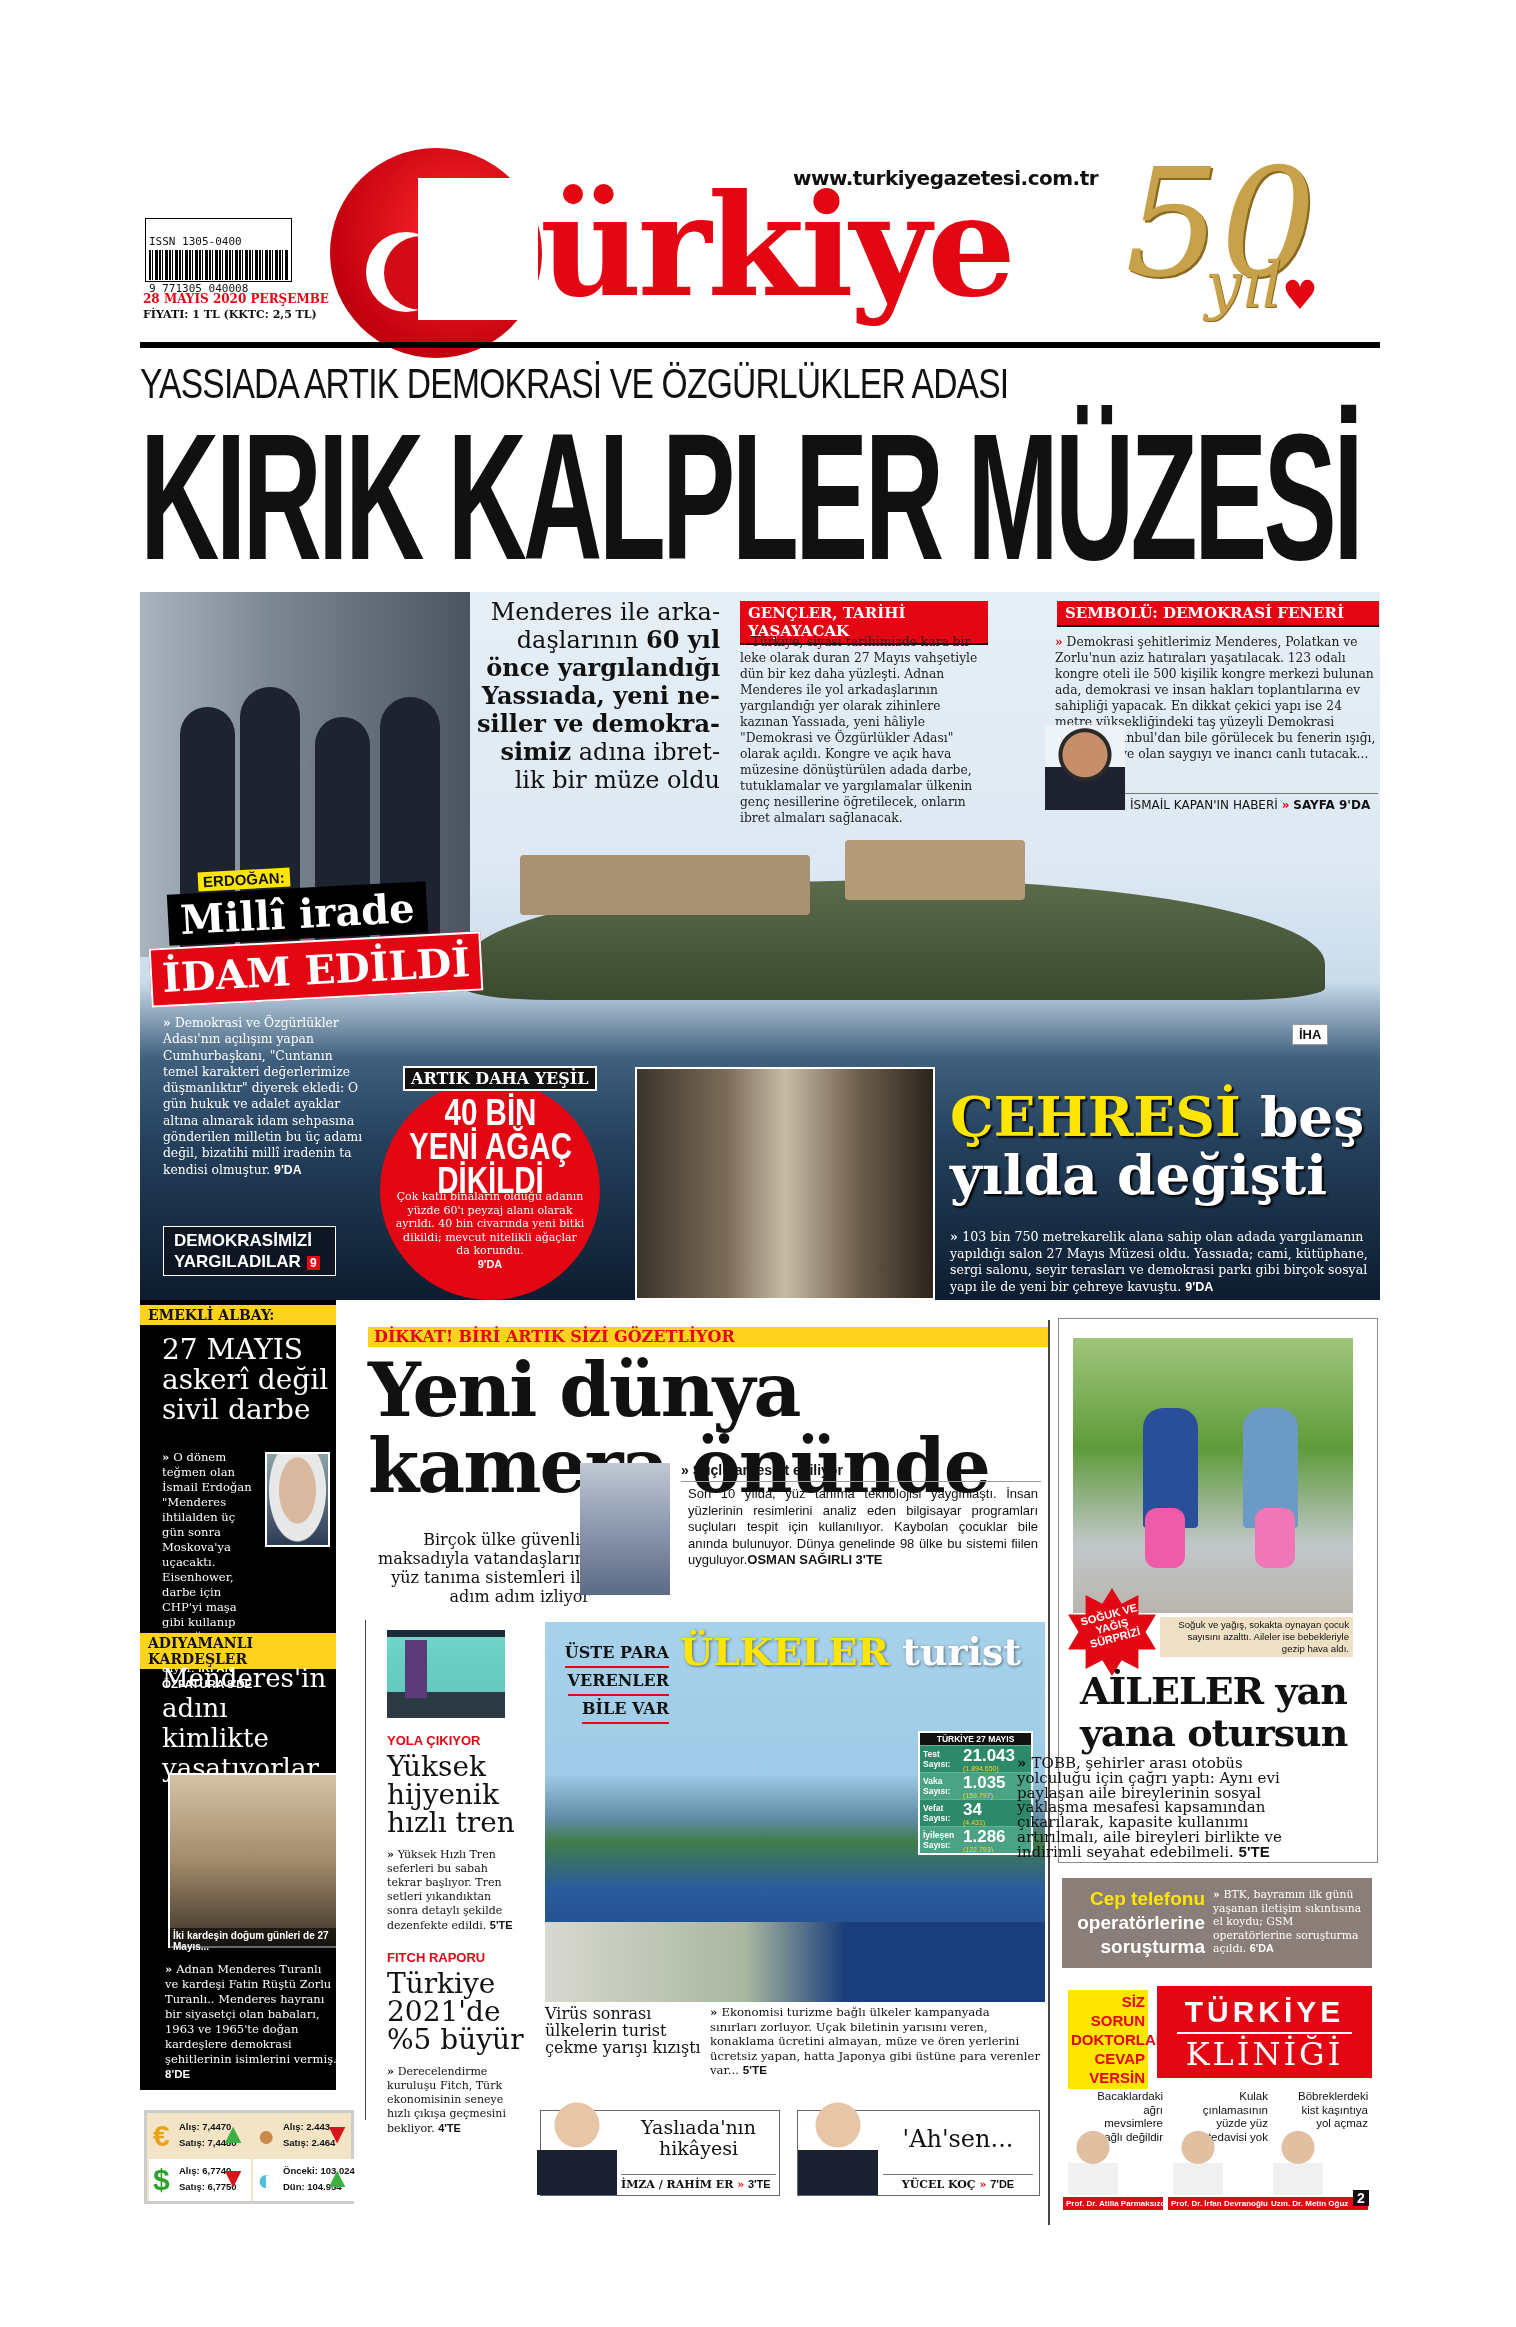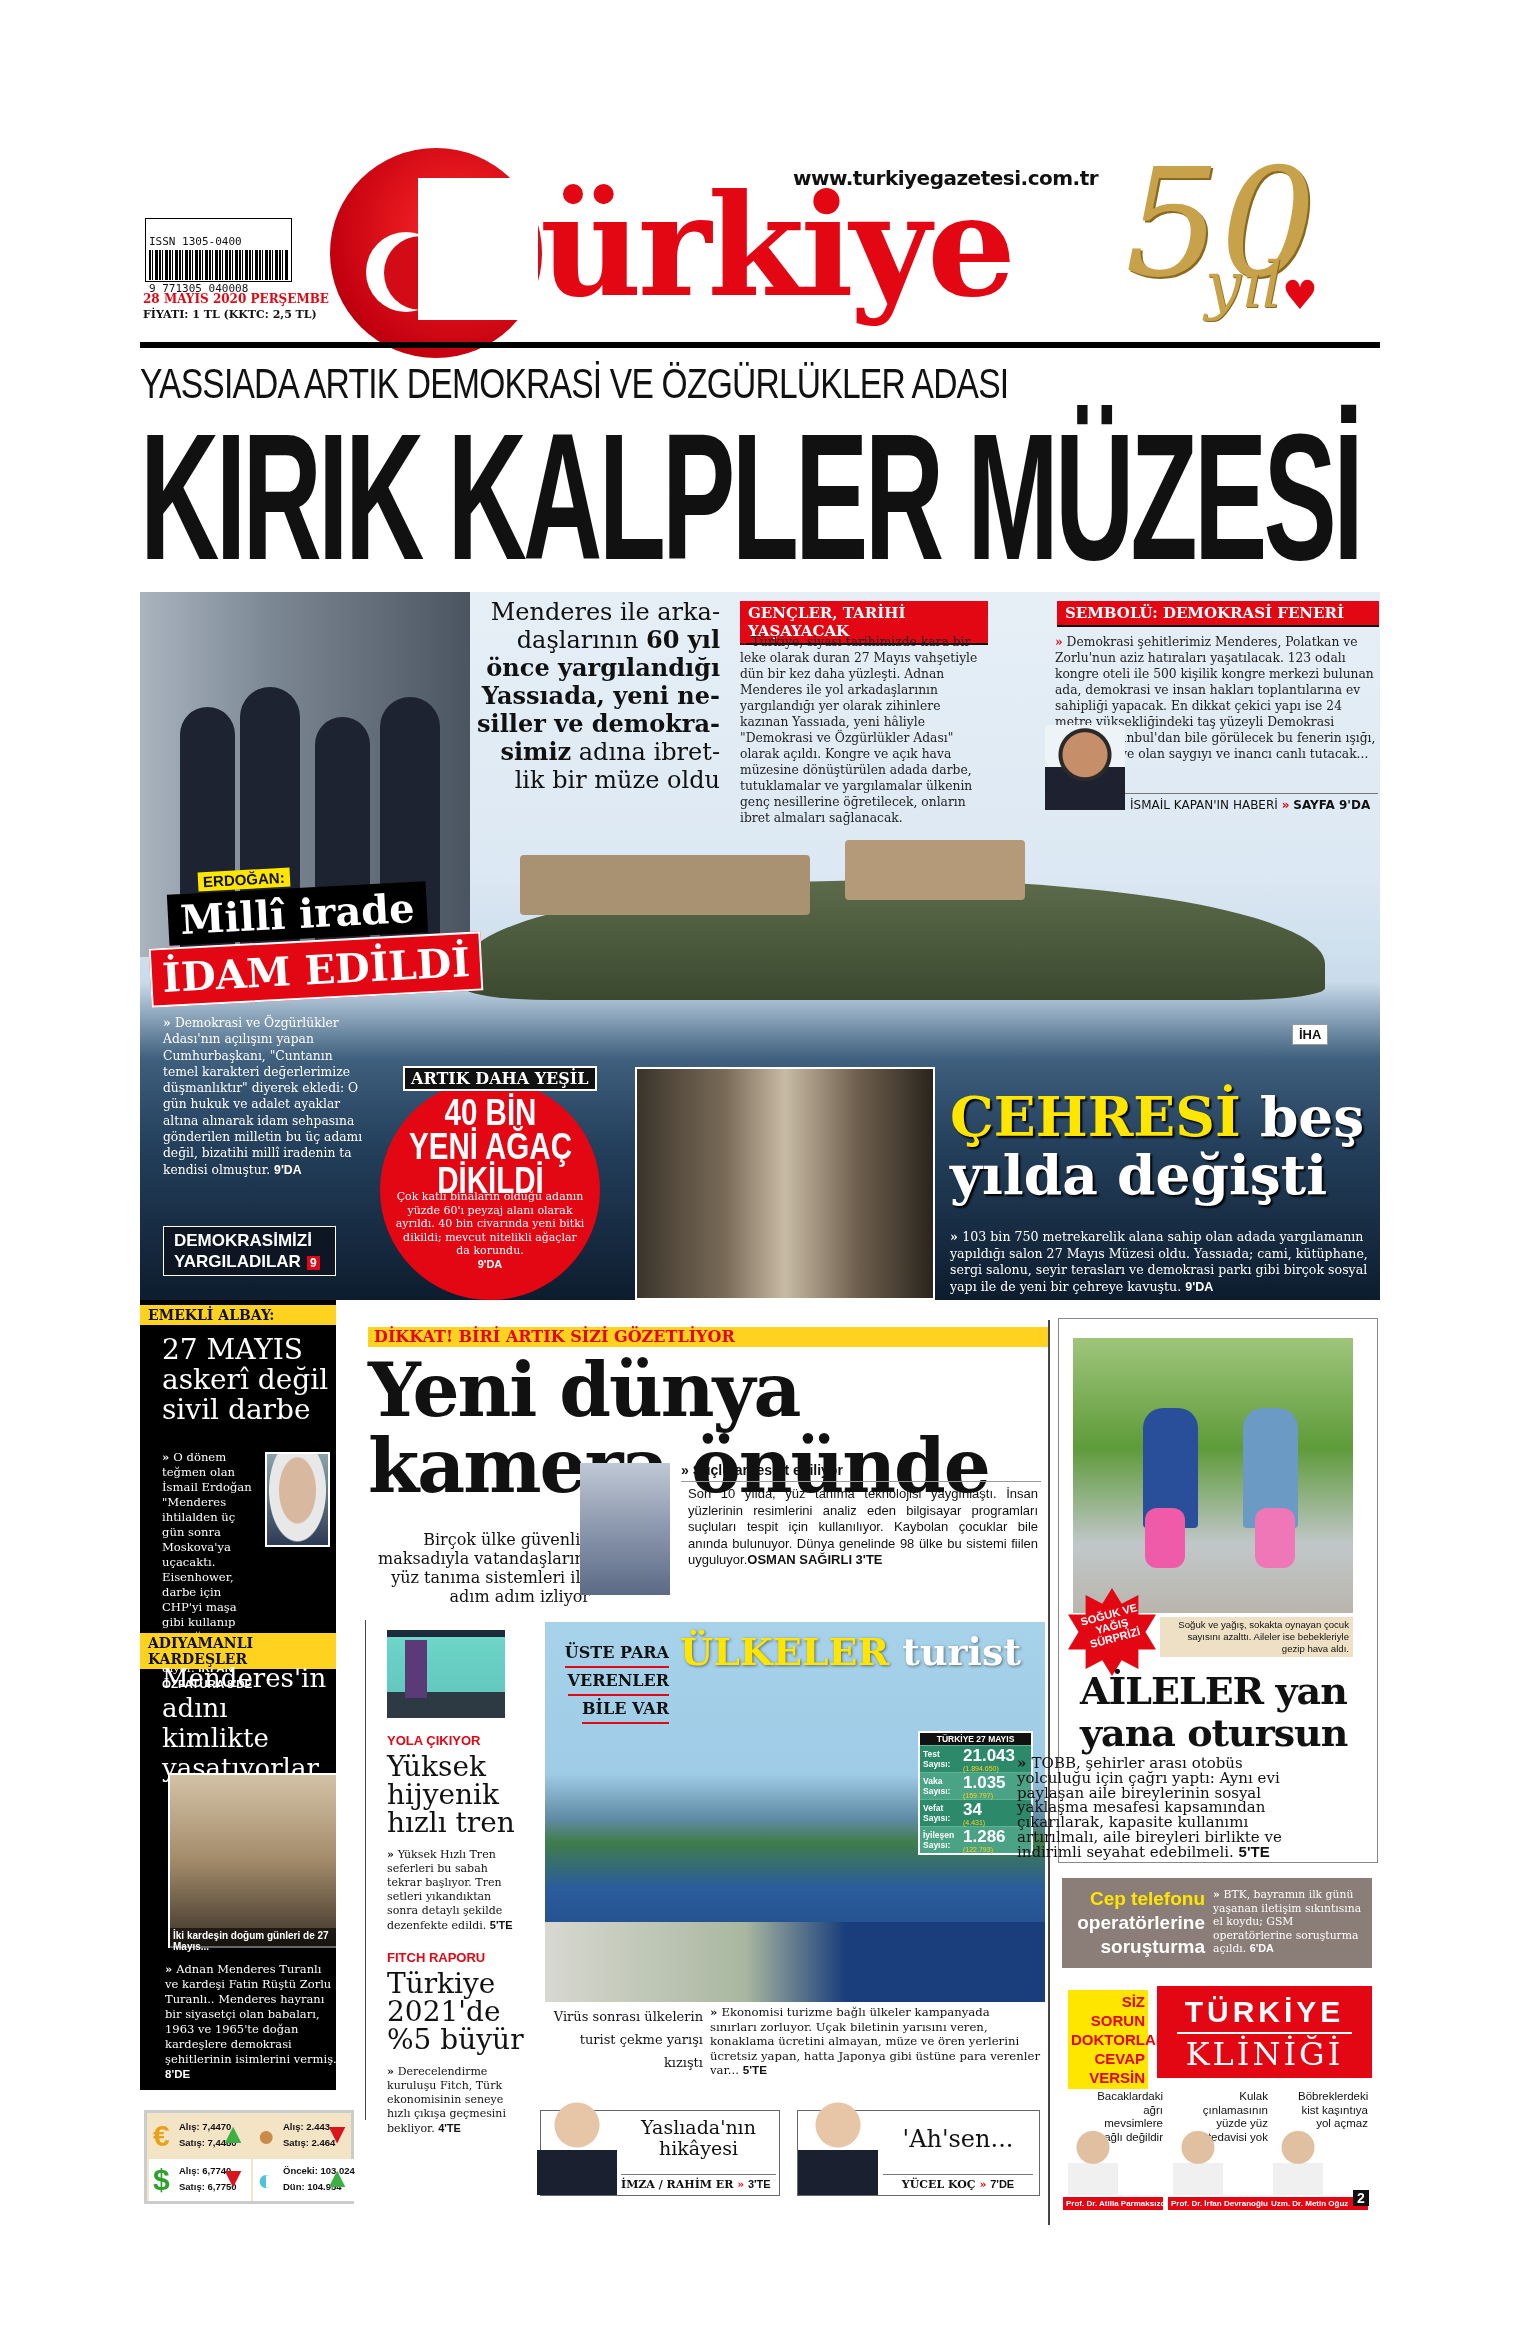--- a/index.html
+++ b/index.html
@@ -113,21 +113,21 @@
 #us span{display:inline-block;border-bottom:2px solid #e30613}
 #ulk{left:680px;top:1631px;font-family:"DejaVu Serif",serif;font-weight:900;font-size:38px;line-height:42px;color:#fff;text-shadow:1px 1px 3px rgba(0,0,0,.5)}
 #ulk .y{color:#ffe600}
 #cov{left:918px;top:1731px;width:115px;background:#2c8a6a;border:2px solid #fff;font-family:"Liberation Sans",sans-serif;color:#fff}
 #cov .t{background:#111;font-size:8.5px;font-weight:bold;text-align:center;padding:1px}
 #cov .r{display:flex;align-items:center;padding:1px 3px;border-top:1px solid #5bb595;height:27px}
 #cov .r:nth-child(odd){background:#4aa384}
 #cov .lb{font-size:8.5px;font-weight:bold;width:40px;line-height:10px}
 #cov .v{font-size:17px;font-weight:900;line-height:16px}
 #cov .s{font-size:7px;color:#ffd21f;display:block}
-#vr-h{left:545px;top:2005px;width:158px;text-align:right;font-size:13px;line-height:23px;font-family:"DejaVu Serif",serif}
+#vr-h{left:545px;top:2005px;width:158px;text-align:left;font-size:16px;line-height:17px;font-family:"DejaVu Serif",serif}
 #vr-b{left:710px;top:2005px;width:330px;font-size:11.7px;line-height:14.5px;font-family:"DejaVu Serif",serif}
 
 .colbox{position:absolute;height:86px;border:1px solid #666;background:#fff}
 #col1{left:540px;top:2110px;width:240px}
 #col2{left:797px;top:2110px;width:243px}
 .face{position:absolute;bottom:0;width:80px;height:100px;border-radius:40px 40px 0 0;background:radial-gradient(circle at 50% 30%,#e7c6a8 0 22px,transparent 23px),linear-gradient(transparent 55%,#1b2030 55%)}
 .coltitle{position:absolute;text-align:center;font-family:"DejaVu Serif",serif;font-size:19px;line-height:21px}
 .colby{position:absolute;bottom:4px;font-size:11px;font-weight:bold;font-family:"DejaVu Serif",serif;border-top:1px solid #777;padding-top:3px}
 
 #kids{left:1073px;top:1338px;width:280px;height:275px;background:linear-gradient(#9fc57a,#5e9b3a 40%,#c1c7c9 75%,#b9b5ad)}

